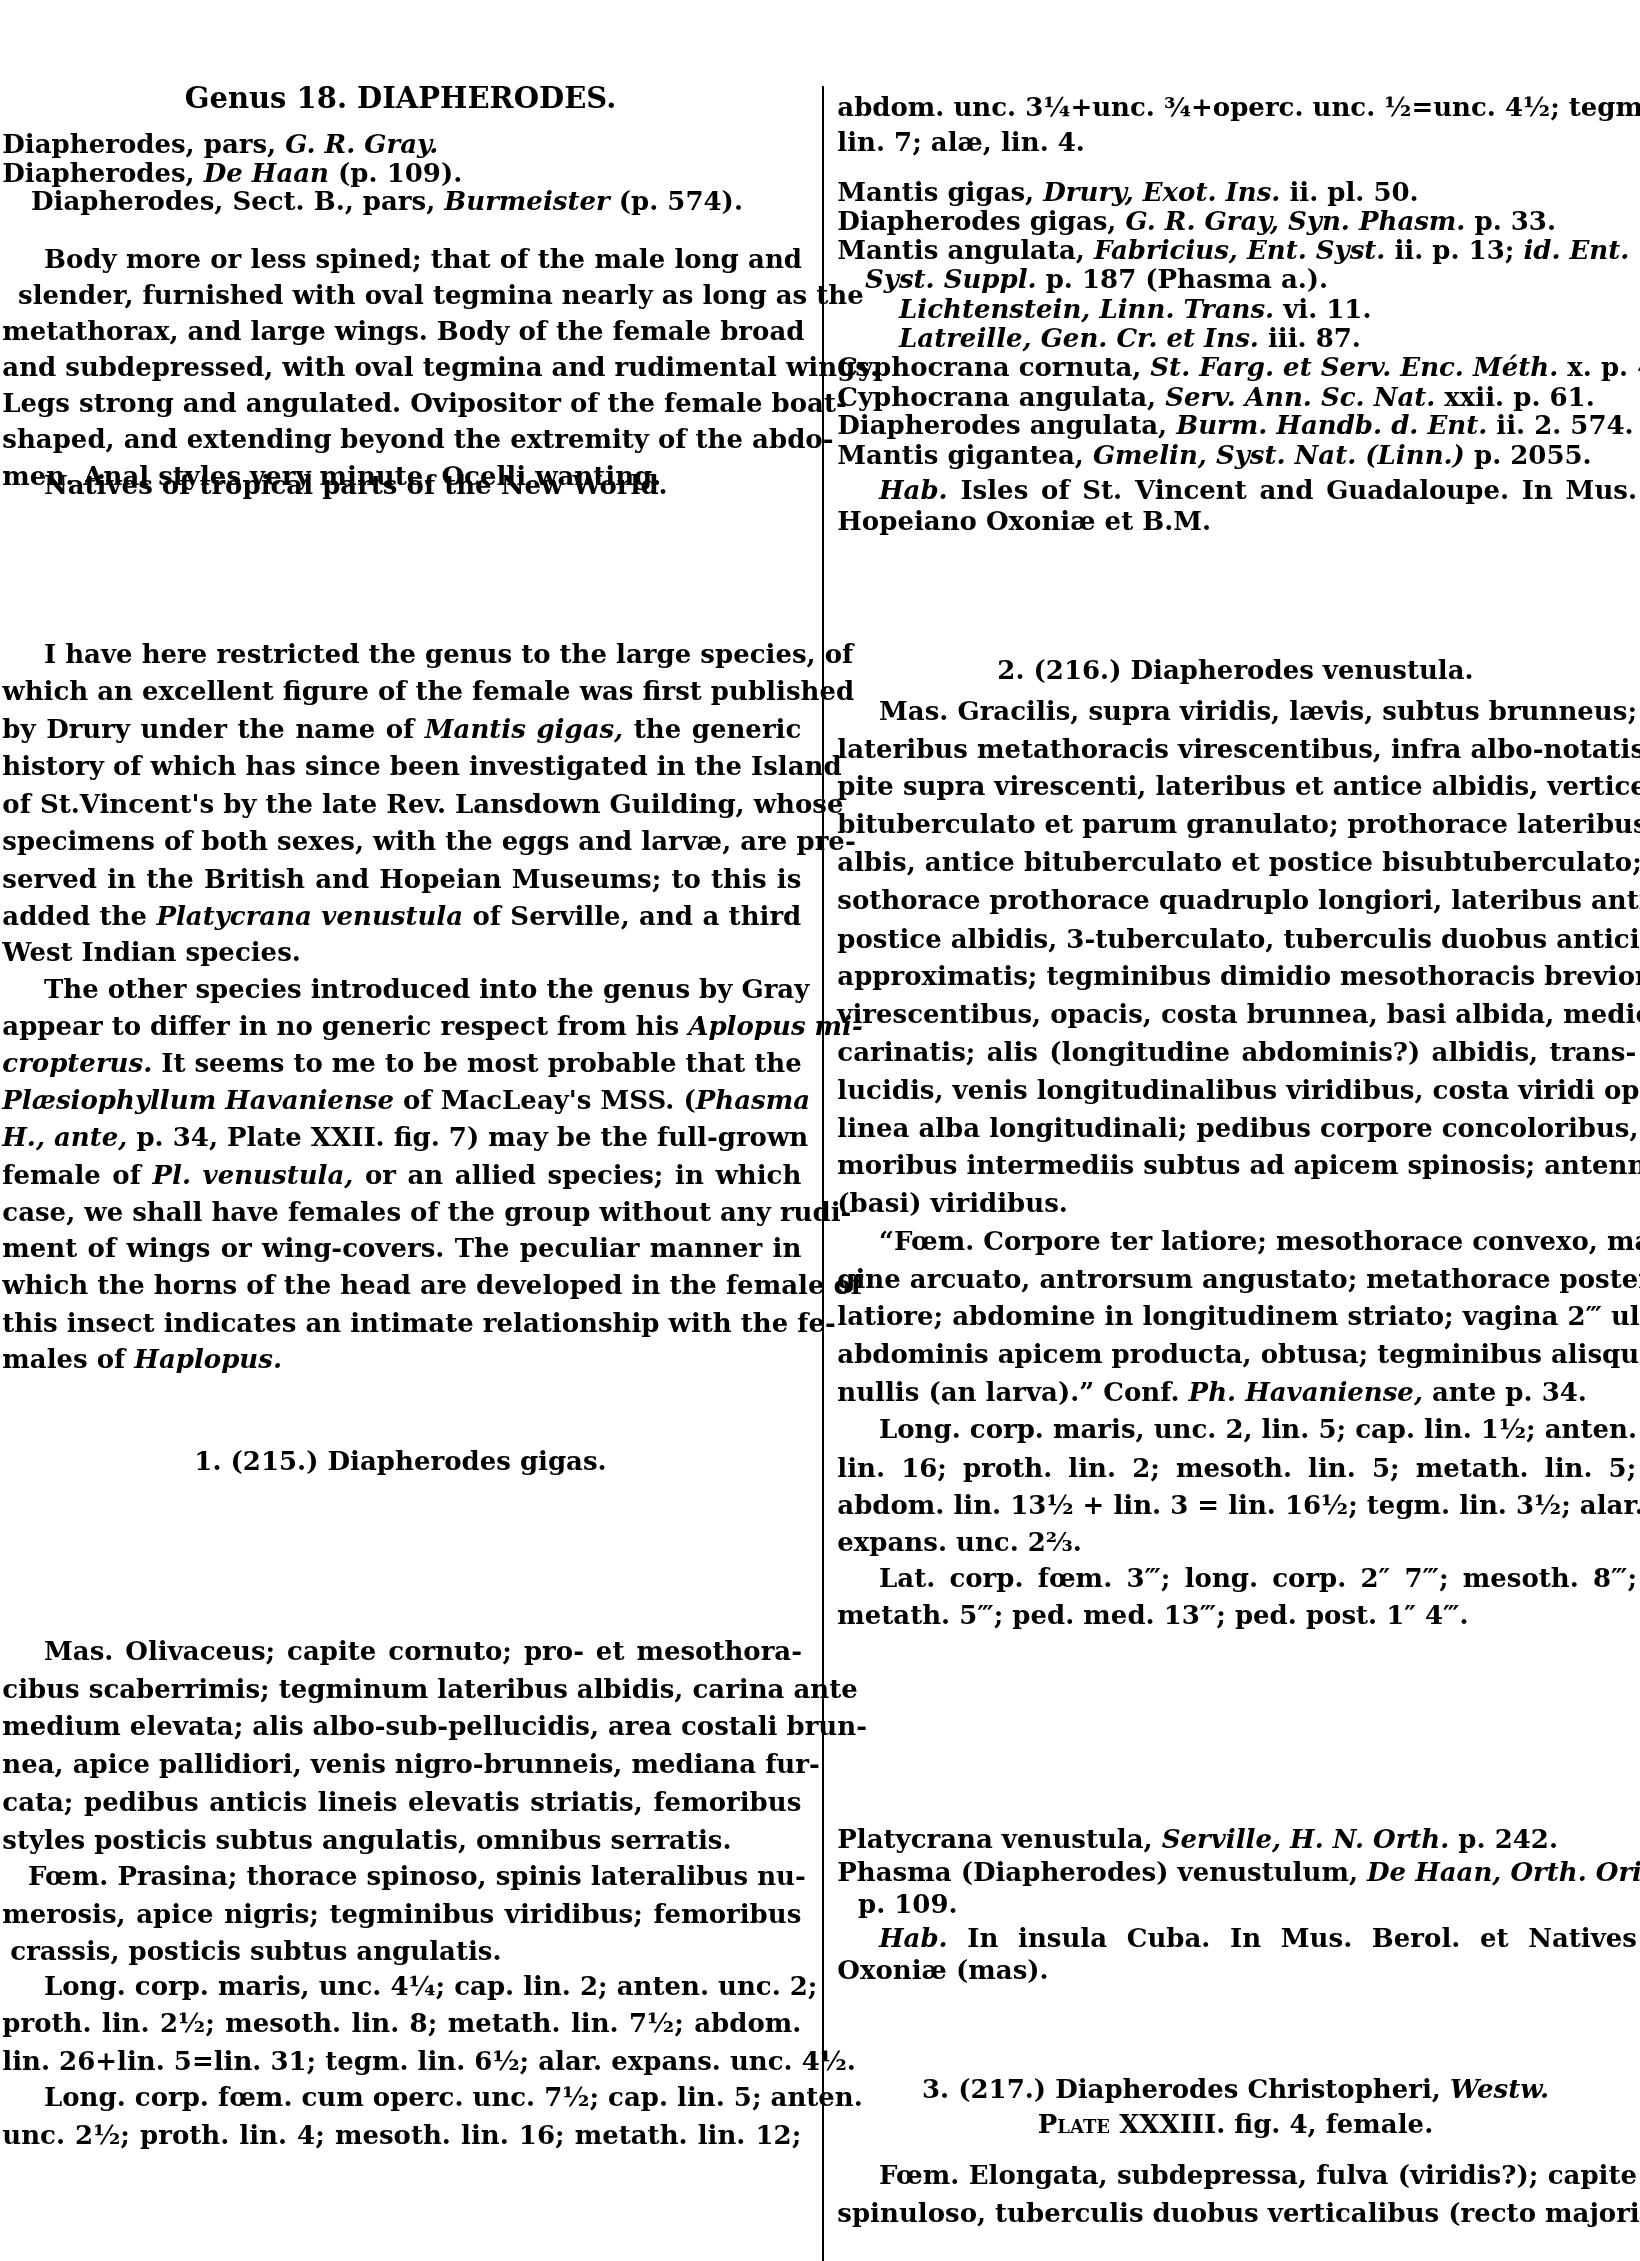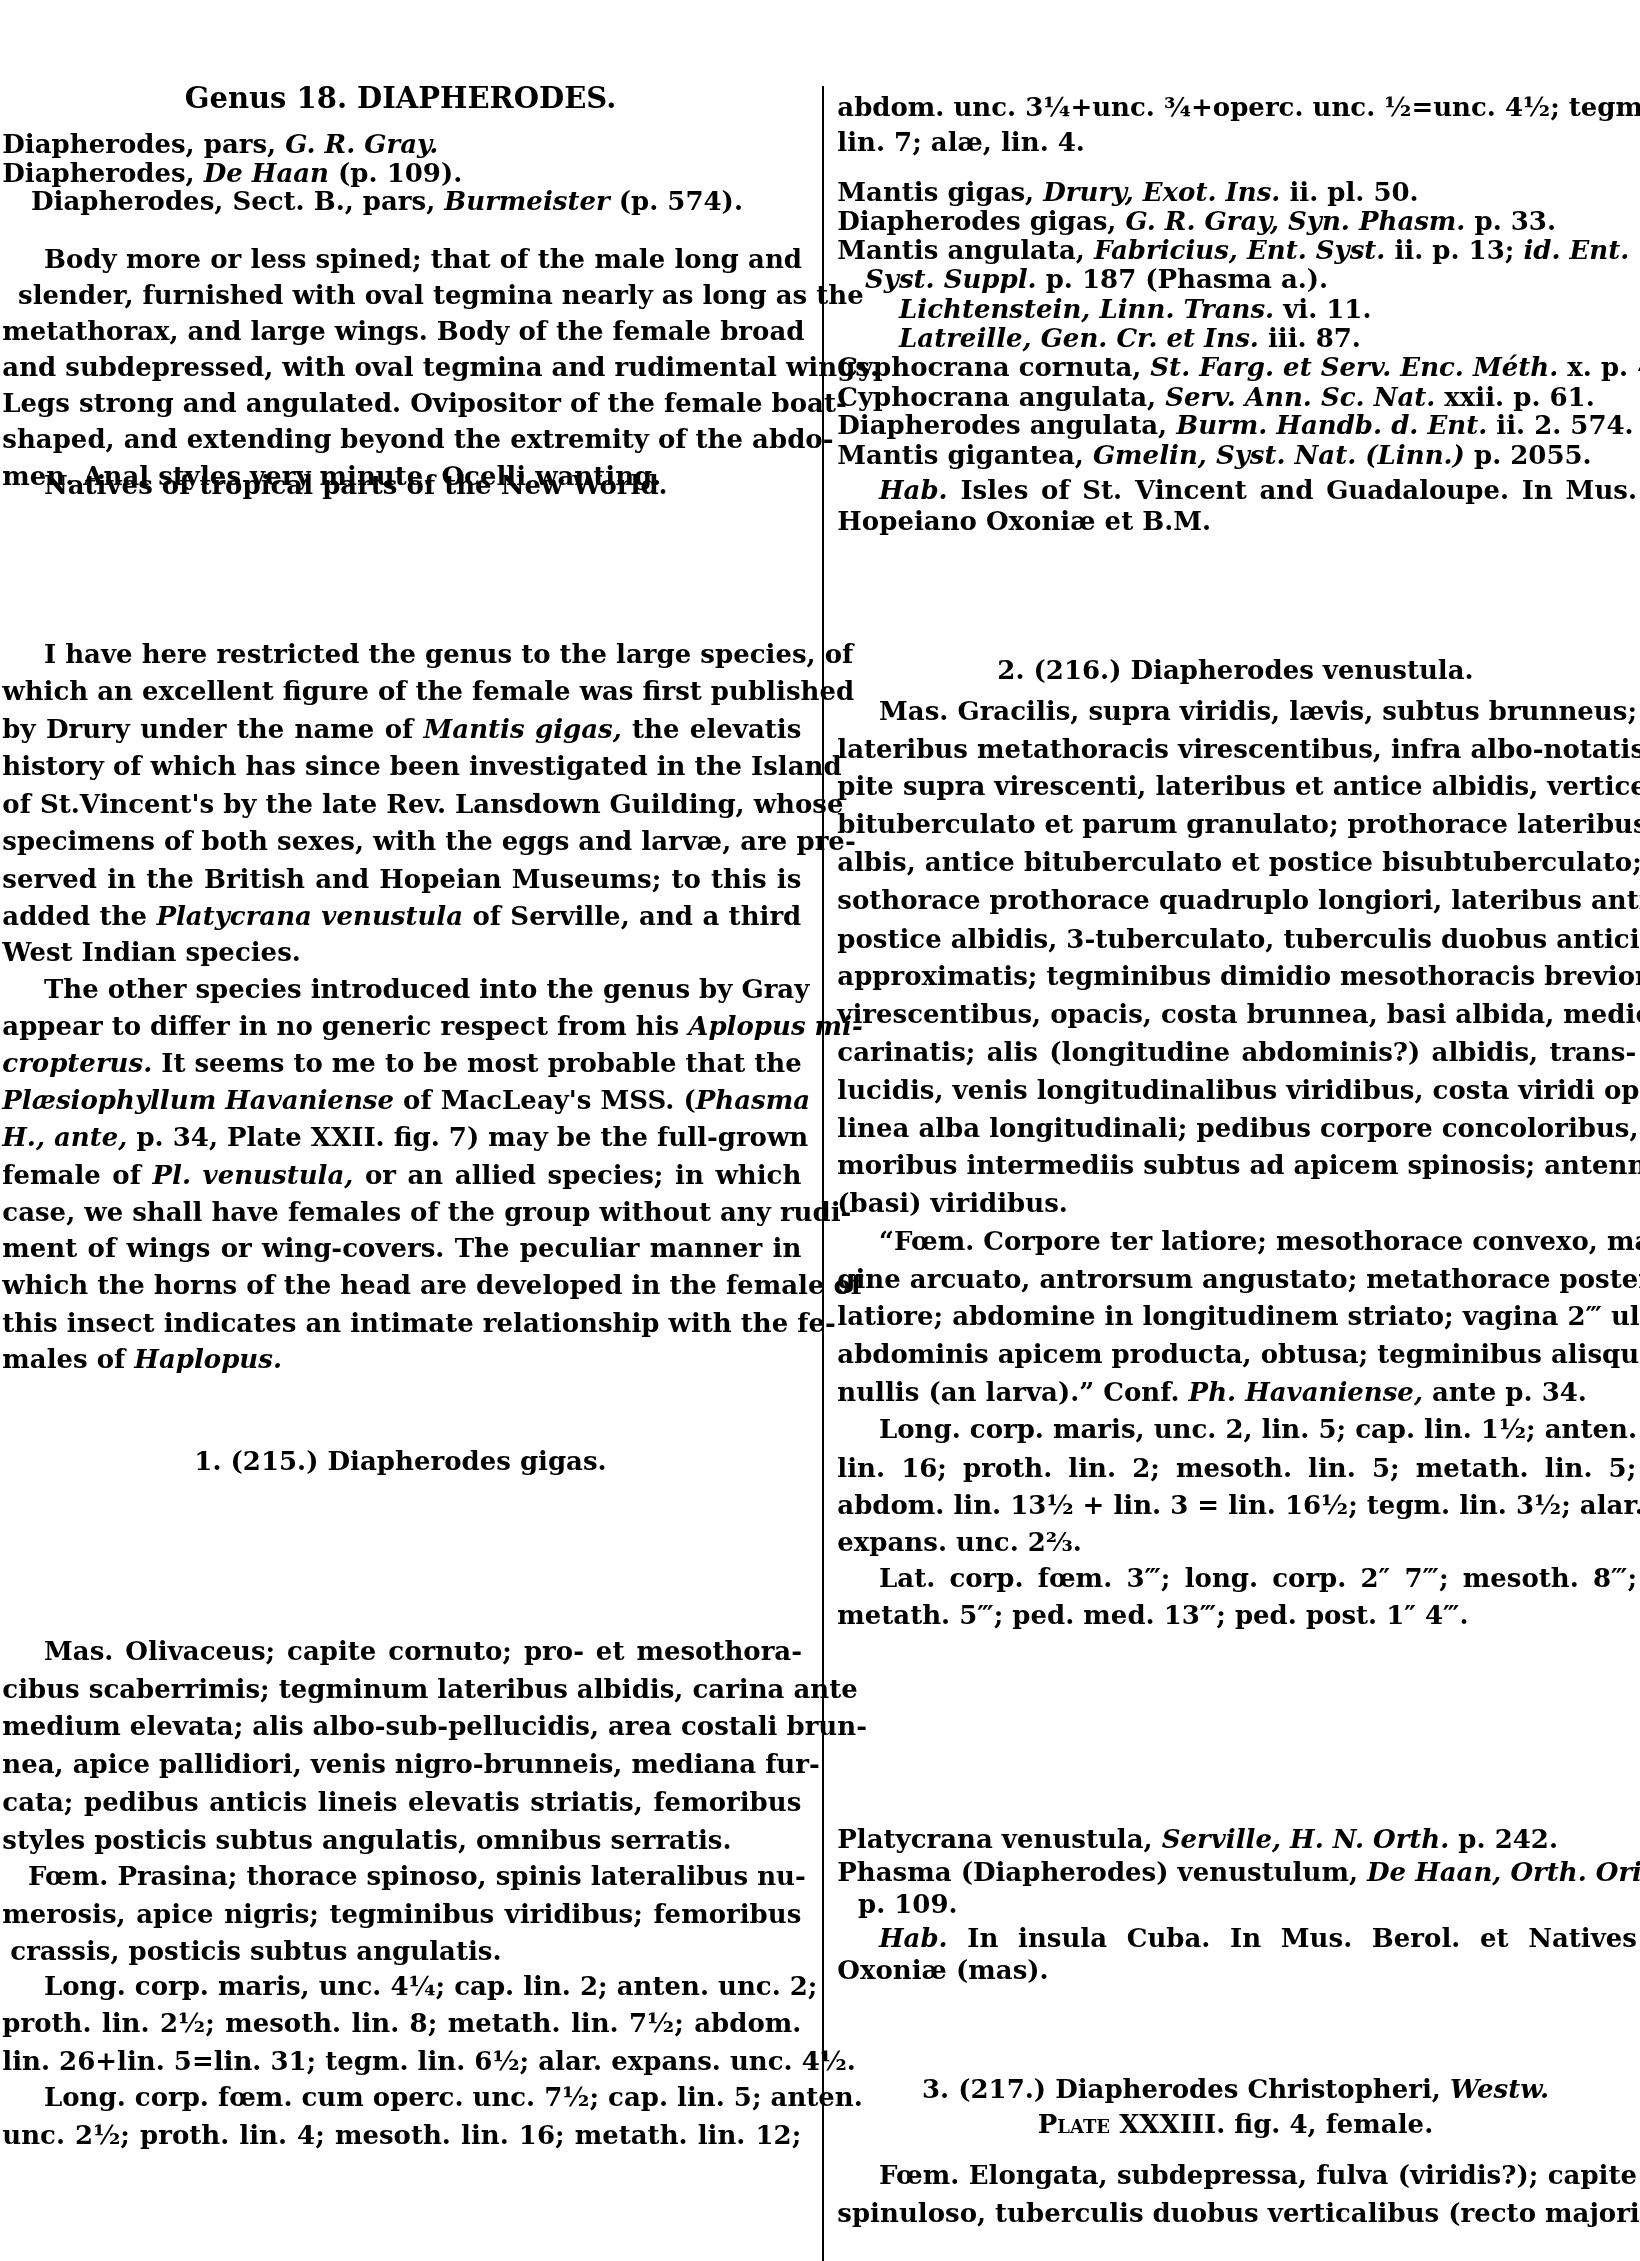--- a/index.html
+++ b/index.html
@@ -39,21 +39,21 @@
       <div class="line just" style="top: 242px; left: 44px; width: 758px;"><span>Body more or less spined; that of the male long and</span></div>
       <div class="line just" style="top: 278px; left: 18px; width: 799px;"><span>slender, furnished with oval tegmina nearly as long as the</span></div>
       <div class="line just" style="top: 314px; left: 2.3px; width: 799px;"><span>metathorax, and large wings.  Body of the female broad</span></div>
       <div class="line just" style="top: 350px; left: 2.3px; width: 799px;"><span>and subdepressed, with oval tegmina and rudimental wings.</span></div>
       <div class="line just" style="top: 386px; left: 2.3px; width: 799px;"><span>Legs strong and angulated.  Ovipositor of the female boat-</span></div>
       <div class="line just" style="top: 422px; left: 2.3px; width: 799px;"><span>shaped, and extending beyond the extremity of the abdo-</span></div>
       <div class="line " style="top: 459px; left: 2.3px;"><span>men.   Anal styles very minute.   Ocelli wanting.</span></div>
       <div class="line " style="top: 468px; left: 44px;"><span>Natives of tropical parts of the New World.</span></div>
       <div class="line just" style="top: 637px; left: 44px; width: 758px;"><span>I have here restricted the genus to the large species, of</span></div>
       <div class="line just" style="top: 674px; left: 2.3px; width: 799px;"><span>which an excellent figure of the female was first published</span></div>
-      <div class="line just" style="top: 712px; left: 2.3px; width: 799px;"><span>by Drury under the name of </span><i>Mantis gigas,</i><span> the elevatis</span></div>
+      <div class="line just" style="top: 712px; left: 2.3px; width: 799px;"><span>by Drury under the name of </span><i>Mantis gigas,</i><span> the generic</span></div>
       <div class="line just" style="top: 749px; left: 2.3px; width: 799px;"><span>history of which has since been investigated in the Island</span></div>
       <div class="line just" style="top: 787px; left: 2.3px; width: 799px;"><span>of St.Vincent's by the late Rev. Lansdown Guilding, whose</span></div>
       <div class="line just" style="top: 824px; left: 2.3px; width: 799px;"><span>specimens of both sexes, with the eggs and larvæ, are pre-</span></div>
       <div class="line just" style="top: 862px; left: 2.3px; width: 799px;"><span>served in the British and Hopeian Museums; to this is</span></div>
       <div class="line just" style="top: 899px; left: 2.3px; width: 799px;"><span>added the </span><i>Platycrana venustula</i><span> of Serville, and a third</span></div>
       <div class="line " style="top: 935px; left: 2.3px;"><span>West Indian species.</span></div>
       <div class="line just" style="top: 972px; left: 44px; width: 758px;"><span>The other species introduced into the genus by Gray</span></div>
       <div class="line just" style="top: 1009px; left: 2.3px; width: 799px;"><span>appear to differ in no generic respect from his </span><i>Aplopus mi-</i></div>
       <div class="line just" style="top: 1046px; left: 2.3px; width: 799px;"><i>cropterus.</i><span>  It seems to me to be most probable that the</span></div>
       <div class="line just" style="top: 1083px; left: 2.3px; width: 799px;"><i>Plæsiophyllum Havaniense</i><span> of MacLeay's MSS. (</span><i>Phasma</i></div>

